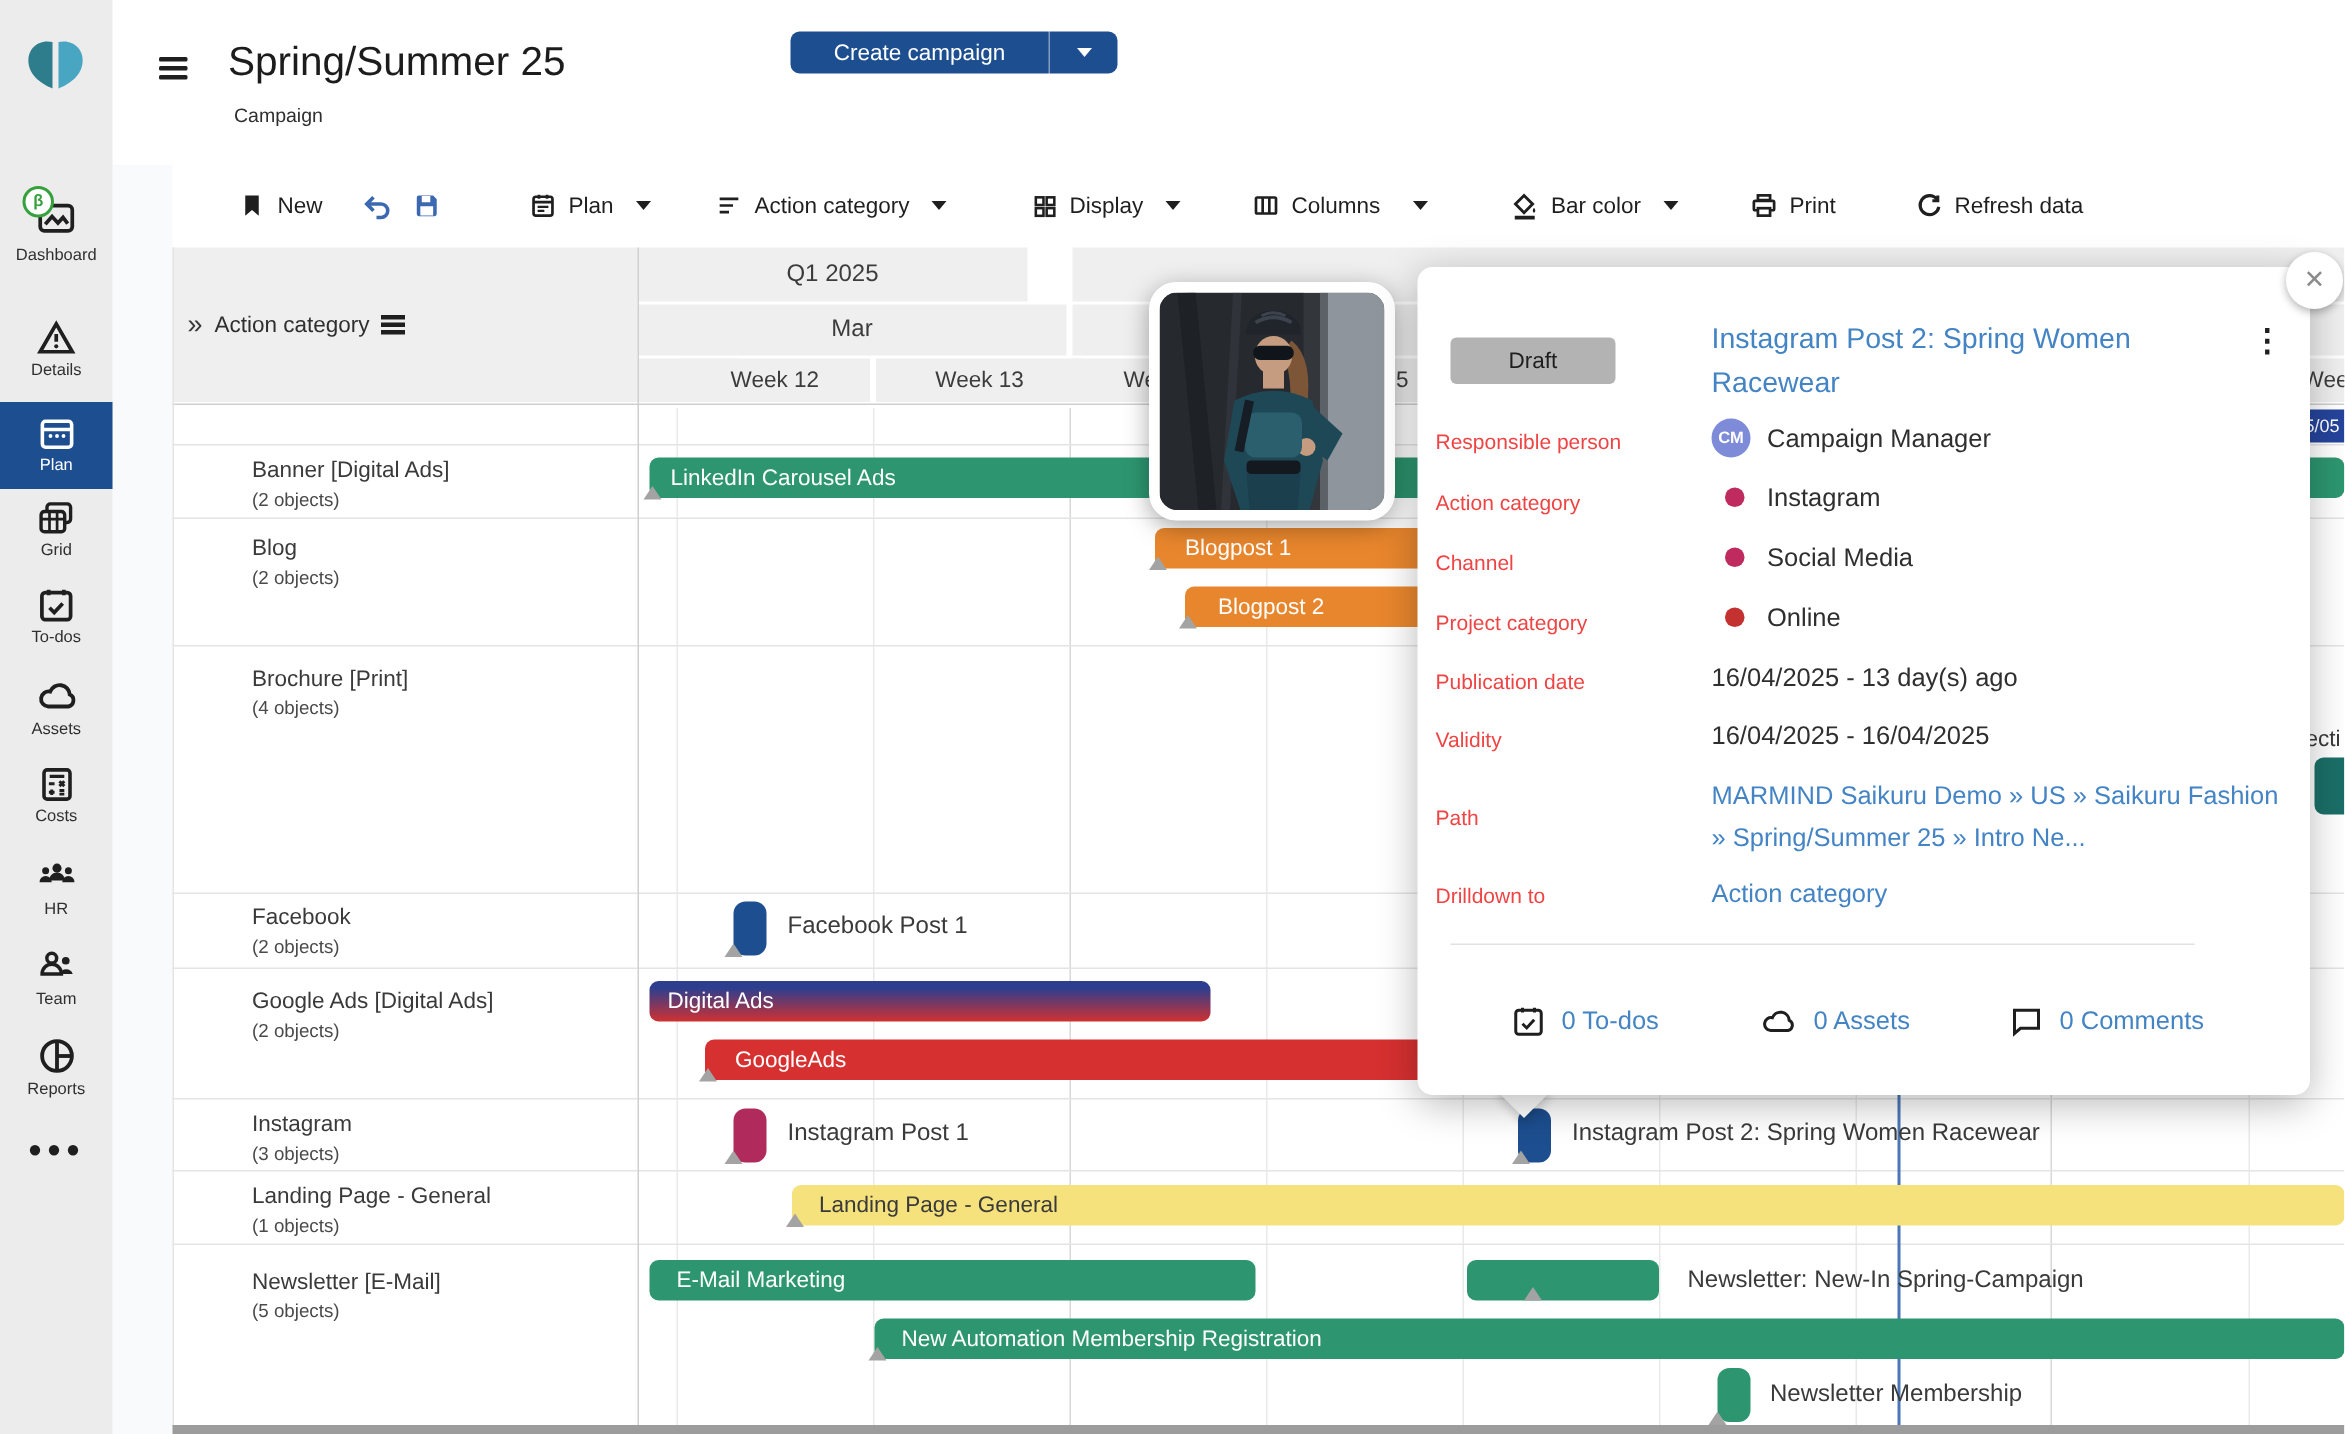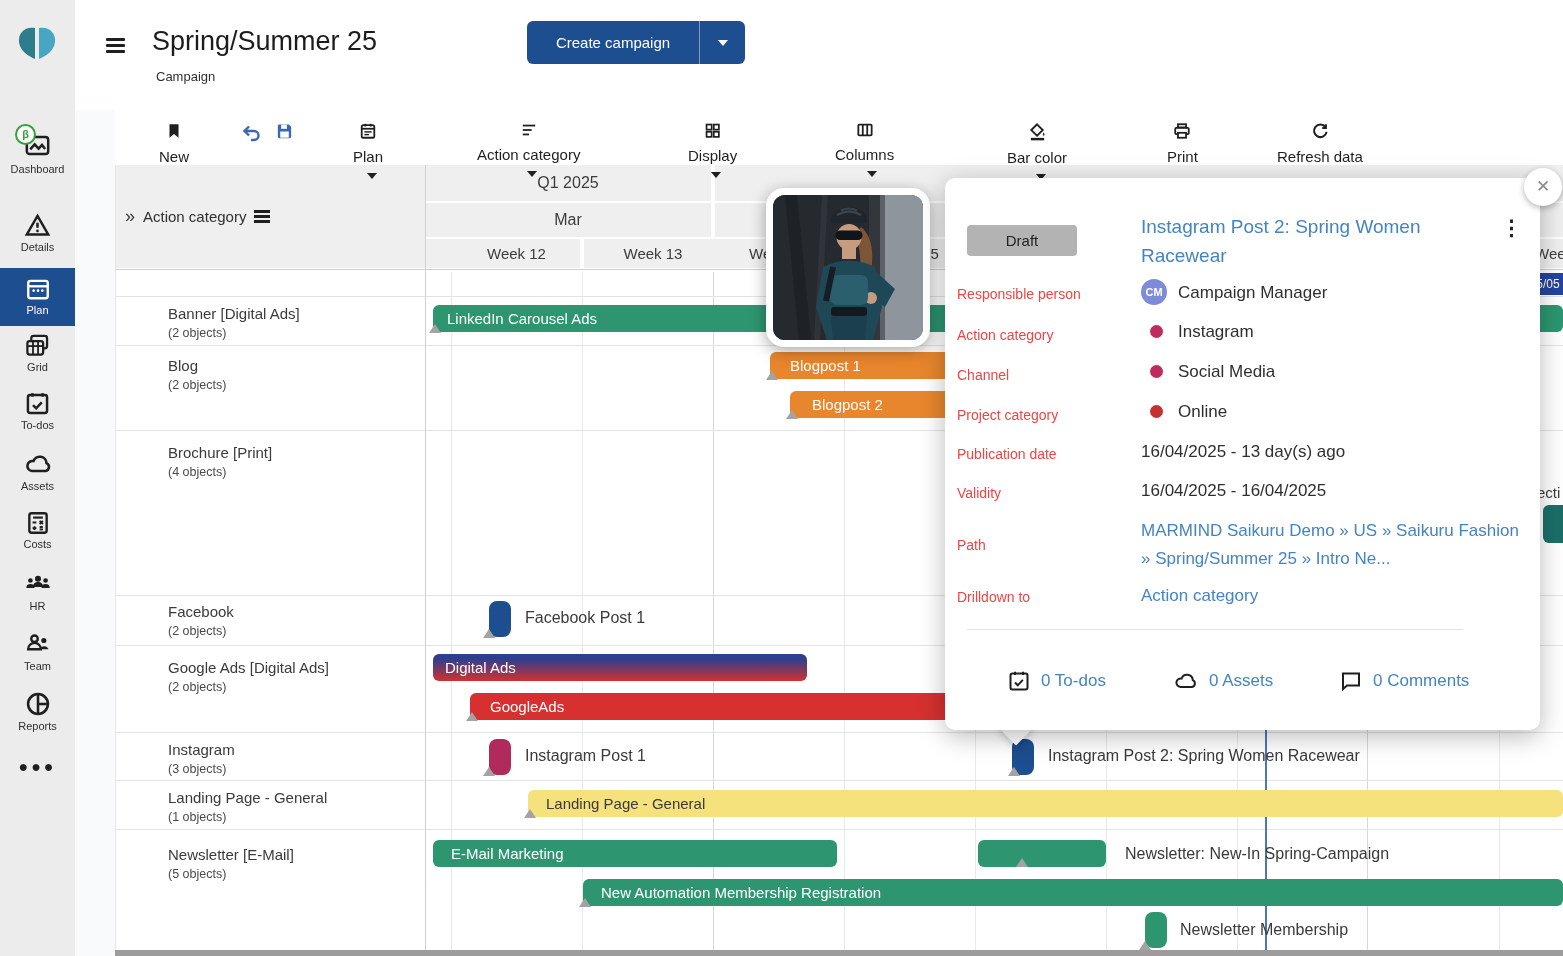--- a/index.html
+++ b/index.html
@@ -16,31 +16,31 @@
   .nav-item.active{background:#1d4e8f;color:#fff;padding:8px 0 10px 0;}
   .beta-badge{position:absolute;right:15px;top:-8px;width:17px;height:17px;border:2px solid #35a13c;
       border-radius:50%;background:#fff;color:#35a13c;font-size:11px;line-height:17px;font-weight:bold;}
   .nav-icon-wrap{position:relative;display:inline-block;}
   .dots{letter-spacing:3px;font-size:16px;font-weight:bold;color:#1f1f1f;}
 
   
   .hamburger span{display:block;width:19px;height:2.6px;background:#1f1f1f;margin:3.4px 0;border-radius:1px;}
   .page-title{position:absolute;left:152px;top:26px;font-size:27px;color:#1c1c1c;font-weight:500;}
   .page-subtitle{position:absolute;left:156px;top:69px;font-size:13px;color:#2f2f2f;}
-  .create-btn{position:absolute;left:527px;top:21px;width:218px;height:43px;background:#1d4e8f;border-radius:6px;
+  .create-btn{position:absolute;left:527px;top:21px;width:218px;height:28px;background:#1d4e8f;border-radius:6px;
       display:flex;align-items:center;cursor:pointer;z-index:5;}
   .create-btn .main{width:172px;text-align:center;color:#fff;font-size:15px;}
   .create-btn .sep{width:1px;height:45px;background:rgba(255,255,255,.45);}
   .create-btn .caret-box{flex:1;display:flex;justify-content:center;}
   .caret{display:inline-block;width:0;height:0;border-left:5px solid transparent;border-right:5px solid transparent;
       border-top:6px solid #1f1f1f;margin-left:7px;vertical-align:middle;}
   .caret.white{border-top-color:#fff;}
 
   
-  .tb{position:absolute;top:122px;height:30px;display:flex;align-items:center;gap:8px;font-size:15px;color:#1f1f1f;cursor:pointer;z-index:5;white-space:nowrap;flex-direction:column;}
+  .tb{position:absolute;top:122px;height:30px;display:flex;align-items:center;gap:8px;font-size:15px;color:#1f1f1f;cursor:pointer;z-index:5;white-space:nowrap;}
   .tb svg{flex:0 0 auto;}
 
   
   .gh{position:absolute;background:#efefef;color:#3c3c3c;z-index:2;}
   .gh.center{display:flex;align-items:center;justify-content:center;font-size:16px;}
   .week-cell{position:absolute;top:239px;height:29px;background:#efefef;display:flex;align-items:center;
       justify-content:center;font-size:15px;color:#3c3c3c;z-index:2;}
   .left-head{position:absolute;left:115px;top:165px;width:310px;height:103px;background:#efefef;z-index:2;
       display:flex;align-items:center;padding-left:10px;box-sizing:border-box;gap:8px;font-size:15px;color:#2f2f2f;}
   .menu-icon span{display:block;width:16px;height:2.4px;background:#1f1f1f;margin:2.6px 0;}
@@ -346,21 +346,21 @@
   <div class="left-head">
     <span style="font-size:18px;color:#3a3a3a;">»</span>
     <span>Action category</span>
     <span class="menu-icon">
         <span></span>
         <span></span>
         <span></span>
       </span>
   </div>
 
-  <div class="gh center" style="left:425px;top:165px;width:286px;height:36px;">
+  <div class="gh center" style="left:425px;top:165px;width:260px;height:36px;">
     <span>Q1 2025</span>
   </div>
   <div class="gh" style="left:715px;top:165px;width:848px;height:36px;"></div>
   <div class="gh center" style="left:425px;top:203px;width:286px;height:34px;">
     <span>Mar</span>
   </div>
   <div class="gh" style="left:715px;top:203px;width:650px;height:34px;"></div>
   <div class="gh" style="left:1369px;top:203px;width:194px;height:34px;"></div>
 
   <div class="week-cell" style="left:425px;width:24px;justify-content:flex-end;padding-right:4px;padding-left:40px;">

